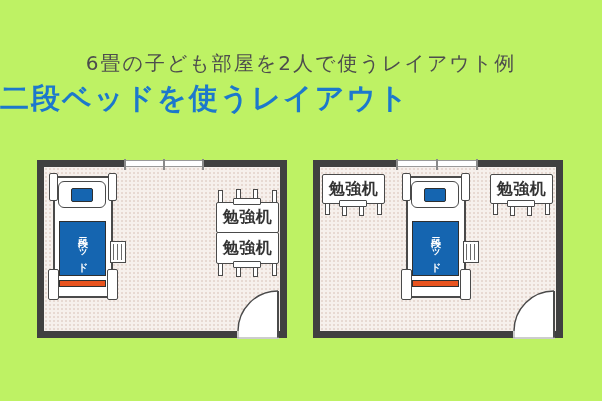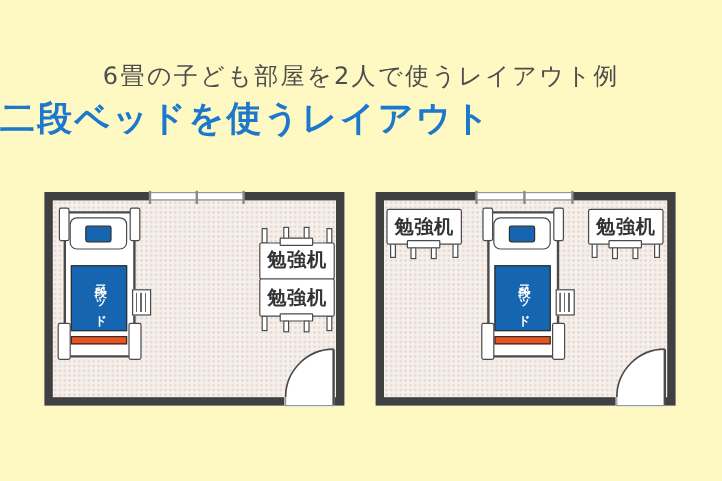--- a/index.html
+++ b/index.html
@@ -1,18 +1,18 @@
 <!DOCTYPE html>
 <html><head>
 <meta charset="utf-8">
 <style>
   html,body { margin:0; padding:0; background:#ffffff; }
   .stage {
     position:relative; width:602px; height:401px; overflow:hidden;
-    background:#fef9c3; font-family:"DejaVu Sans", sans-serif;
+    background:#bef264; font-family:"DejaVu Sans", sans-serif;
   }
   
   .subtitle {
     position:absolute; top:50px; left:0; width:100%;
     text-align:center; font-size:20px; line-height:26px;
     letter-spacing:2px; color:#4d4d4d; font-weight:500;
   }
   .title {
     position:absolute; top:79px; left:0; width:100%;
     text-align:left; font-size:29px; line-height:38px;

